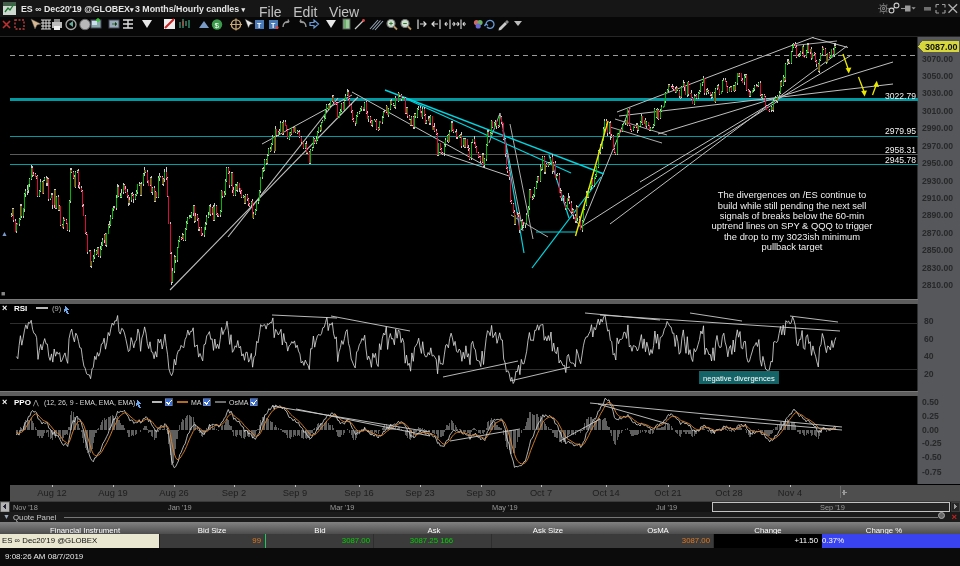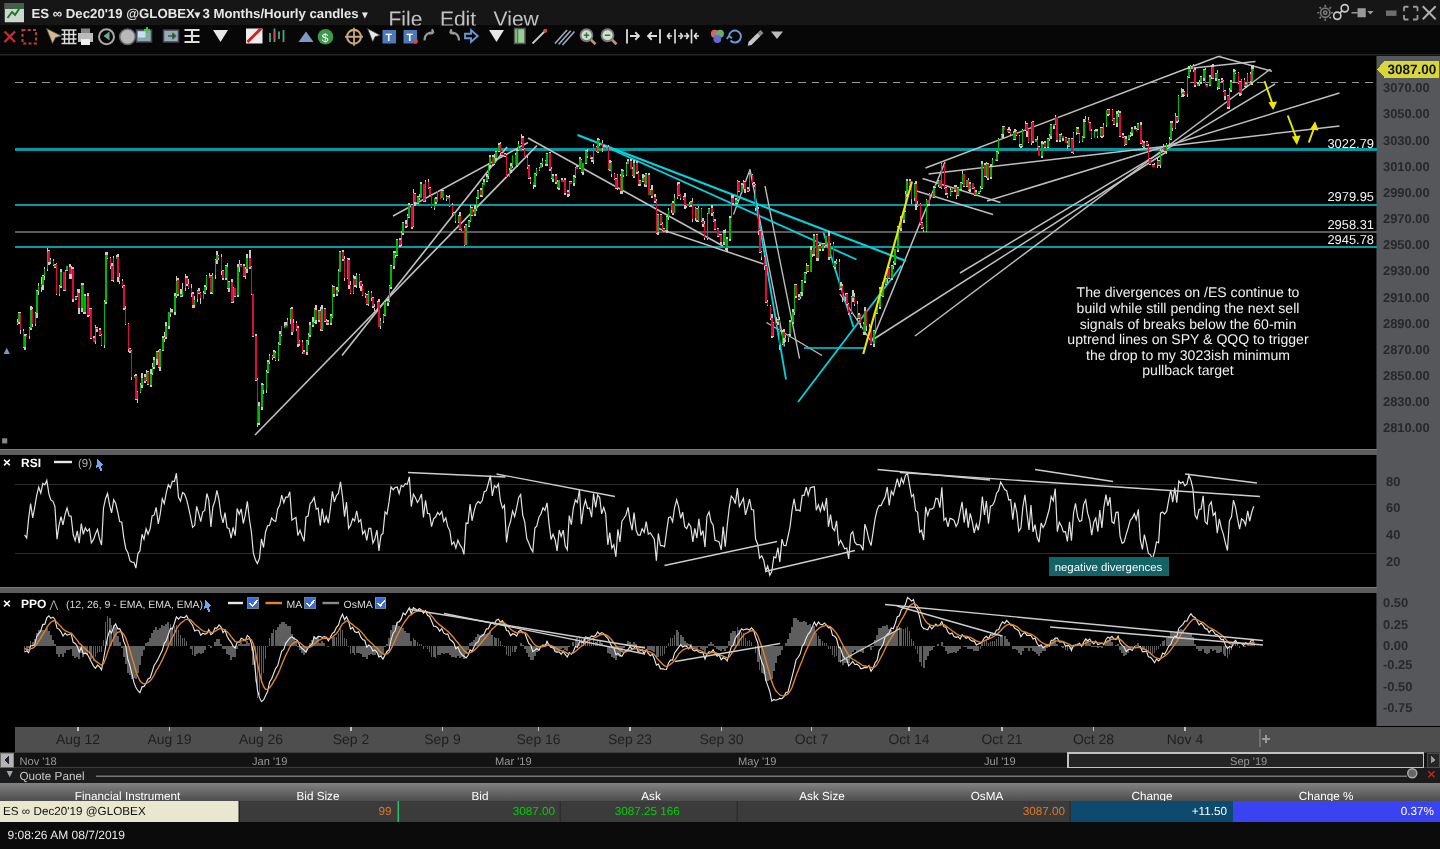--- a/index.html
+++ b/index.html
@@ -390,17 +390,17 @@
     <span style="left:658px">OsMA</span>
     <span style="left:768px">Change</span>
     <span style="left:884px">Change %</span>
   </div>
 <div class="qrow">
 <span style="position:absolute;left:0;top:0;width:160px;height:13.5px;background:#e9e7d0;color:#111;padding:1.5px 0 0 2px;border-right:1px solid #222">ES ∞ Dec20'19 @GLOBEX</span>
 <span style="position:absolute;left:160px;width:106px;height:13.5px;border-right:1px solid #22c55e;color:#e07820;text-align:right;padding:1.5px 4px 0 0">99</span>
 <span style="position:absolute;left:266px;width:108px;height:13.5px;border-right:1px solid #2e2e2e;color:#00d000;text-align:right;padding:1.5px 3px 0 0">3087.00</span>
 <span style="position:absolute;left:374px;width:118px;height:13.5px;border-right:1px solid #2e2e2e;color:#00d000;text-align:center;padding:1.5px 2px 0 0">3087.25 166</span>
 <span style="position:absolute;left:602px;width:112px;height:13.5px;border-right:1px solid #2e2e2e;color:#e07820;text-align:right;padding:1.5px 3px 0 0">3087.00</span>
-<span style="position:absolute;left:714px;width:108px;height:13.5px;background:#0c4a6e;color:#fff;text-align:right;padding:1.5px 4px 0 0">+11.50</span>
-<span style="position:absolute;left:822px;width:138px;height:13.5px;background:#3943ef;color:#fff;text-align:right;padding:1.5px 4px 0 0">0.37%</span>
+<span style="position:absolute;left:714px;width:108px;height:13.5px;background:#000000;color:#fff;text-align:right;padding:1.5px 4px 0 0">+11.50</span>
+<span style="position:absolute;left:822px;width:138px;height:13.5px;background:#3943ef;color:#fff;padding:1.5px 4px 0 0">0.37%</span>
 </div>
 <div id="status">
     <span style="position:absolute;left:5px;top:4px">9:08:26 AM 08/7/2019</span>
   </div>
 </body></html>

